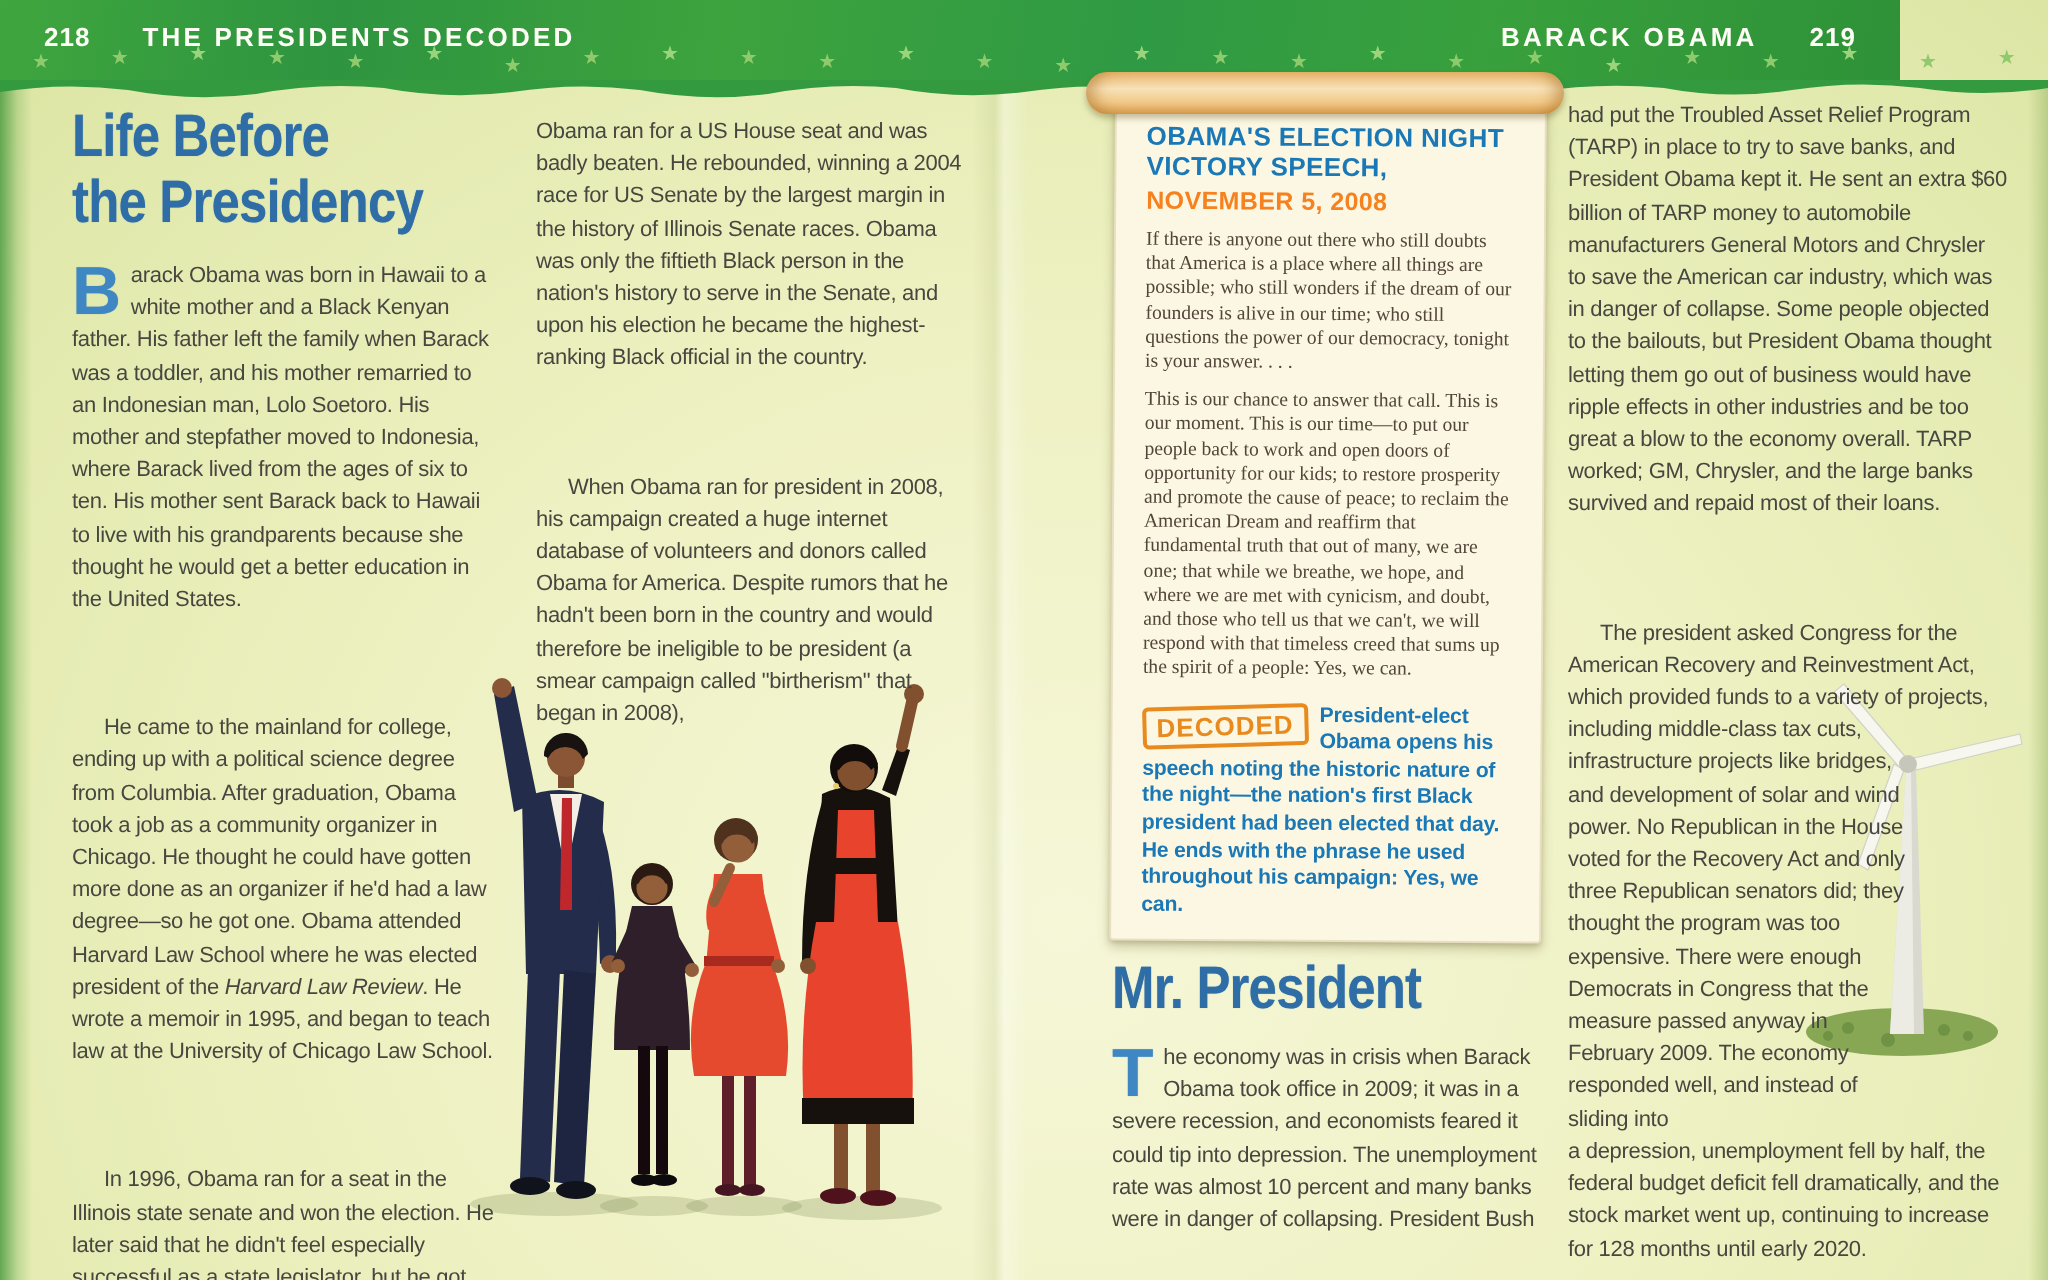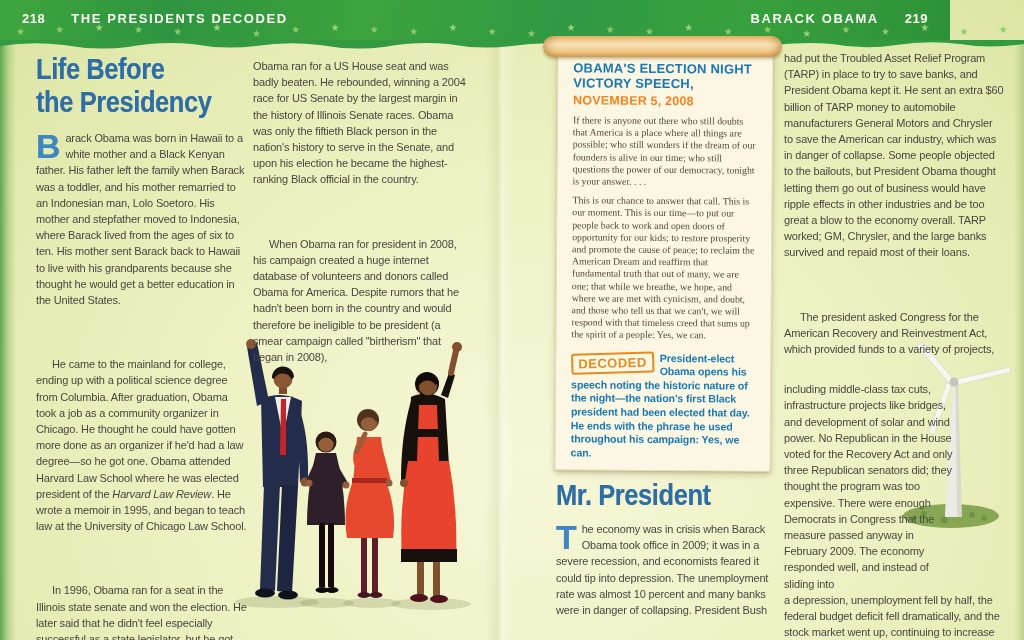--- a/index.html
+++ b/index.html
@@ -49,21 +49,21 @@
   .bodytext p.ind{text-indent:16px;margin-top:48px;}
   .dropcap{
     float:left;font-size:34px;line-height:27px;font-weight:bold;color:#3f87c2;
     margin:3px 5px 0 0;text-shadow:0 0 .5px rgba(63,135,194,.6);
   }
   i{font-style:italic;}
   
   #col1{position:absolute;left:36px;top:52px;width:212px;z-index:2;}
   #col1 .page-title{margin:0 0 2px 0;}
   #col1 .bodytext{margin-top:12px;}
-  #col2{position:absolute;left:253px;top:58px;width:214px;z-index:2;}
+  #col2{position:absolute;left:268px;top:58px;width:214px;z-index:2;}
   .taper{width:196px;margin:0 auto;text-align:center;}
   
   #family{position:absolute;left:205px;top:333px;width:270px;height:285px;z-index:1;}
   
   #scroll-rod{
     position:absolute;left:543px;top:36px;width:239px;height:21px;border-radius:11px;z-index:8;
     background:linear-gradient(180deg,#e7b369 0%,#f8e2b8 40%,#f1c987 72%,#d79c4e 100%);
     box-shadow:0 2px 3px rgba(90,70,20,.35), inset 10px 0 8px -6px rgba(170,110,35,.55), inset -10px 0 8px -6px rgba(170,110,35,.55);
   }
   #note-paper{
@@ -81,21 +81,21 @@
     float:left;color:#e98a1f;border:2px solid #e98a1f;border-radius:3px;
     font-size:13px;line-height:15px;font-weight:bold;letter-spacing:.5px;
     padding:1px 5px;margin:1px 6px 2px 0;transform:rotate(-2deg);
     background:rgba(252,247,226,.6);
   }
   
   #mr-president{position:absolute;left:556px;top:478px;width:224px;z-index:2;}
   #mr-president .bodytext{margin-top:10px;}
   
   #rcol{position:absolute;left:784px;top:50px;width:220px;z-index:2;}
-  #rcol p.narrow{width:170px;margin-top:24px;}
+  #rcol p.narrow{width:170px;}
   
   #turbine{position:absolute;left:884px;top:330px;width:135px;height:200px;z-index:1;}
 </style>
 </head>
 <body>
 
 <div id="stage">
 
   <div id="header">
     <div class="hdr-text" id="hdr-left">

